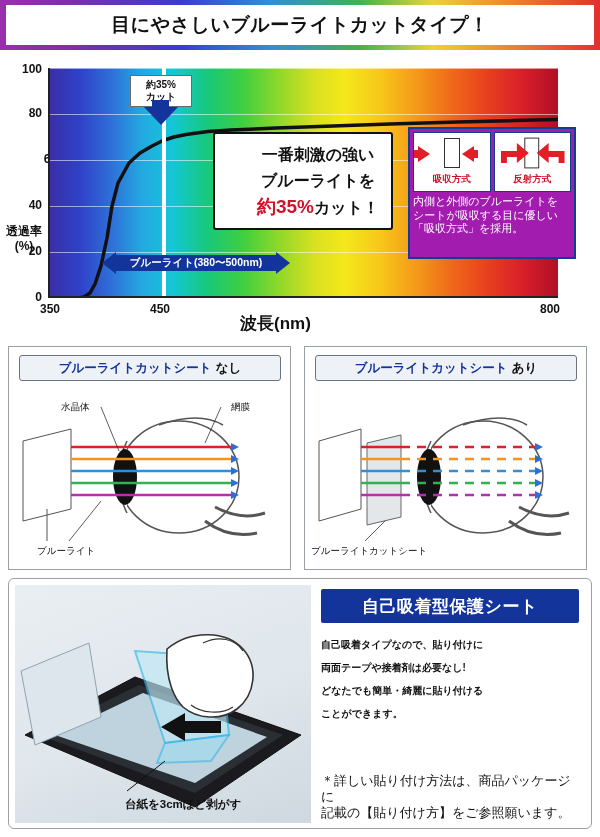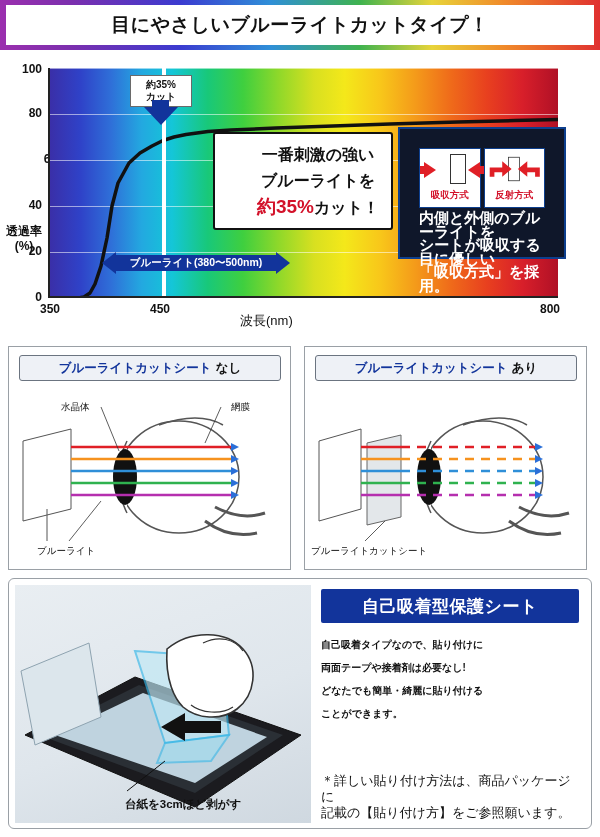--- a/index.html
+++ b/index.html
@@ -56,21 +56,21 @@
 
   .ylabel {
     position: absolute; left: 4px; top: 130px; width: 40px;
     text-align: center; font-size: 12px; font-weight: bold; color: #111; line-height: 15px; margin-top: 44px;
   }
   .ytick {
     position: absolute; width: 40px; text-align: right; font-size: 12px; color: #111; font-weight: bold;
   }
   .xtick { position: absolute; font-size: 12px; color: #111; font-weight: bold; }
   .xlabel {
-    position: absolute; left: 240px; top: 262px; font-size: 13px; font-weight: normal; color: #111;
+    position: absolute; left: 240px; top: 262px; font-size: 17px; font-weight: bold; color: #111;
   }
 
   
   .cut-box {
     position: absolute; left: 130px; top: 25px; width: 62px; height: 32px;
     background: #ffffff; border: 1px solid #6a6a6a;
     display: flex; flex-direction: column; align-items: center; justify-content: center;
     font-size: 10px; font-weight: bold; color: #111; line-height: 12px; z-index: 6;
   }
   .cut-arrow {
@@ -109,34 +109,34 @@
   .callout {
     position: absolute; left: 213px; top: 82px; width: 180px; height: 98px; z-index: 7;
     background: #fff; border: 2px solid #111; border-radius: 3px;
     display: flex; flex-direction: column; align-items: center; justify-content: center;
     font-size: 16px; font-weight: bold; color: #111; line-height: 26px; padding-left: 30px;
   }
   .callout .accent { color: #d3122a; font-size: 19px; }
 
   
   .info-box {
-    position: absolute; left: 398px; top: 77px; width: 168px; height: 132px; z-index: 7;
-    background: #0f172a; border: 2px solid #0d3f8e; padding: 19px;
+    position: absolute; left: 408px; top: 77px; width: 168px; height: 132px; z-index: 7;
+    background: #a21caf; border: 2px solid #0d3f8e; padding: 3px;
   }
   .info-top { display: flex; gap: 3px; height: 60px; }
   .info-cell {
     flex: 1; background: #fff; border: 1px solid #0d3f8e; position: relative;
     display: flex; flex-direction: column; align-items: center; justify-content: flex-start;
   }
   .info-cell-pic { height: 40px; width: 100%; position: relative; }
   .info-cell-cap {
     font-size: 9.5px; font-weight: bold; color: #d3122a; line-height: 11px;
   }
   .info-text {
-    margin-top: 3px; color: #fff; font-size: 15px; font-weight: bold; line-height: 13.5px;
+    margin-top: 3px; color: #fff; font-size: 11px; font-weight: normal; line-height: 13.5px;
   }
   .sheet-rect { position: absolute; left: 30px; top: 5px; width: 16px; height: 30px; background: #fff; border: 1px solid #333; }
   .arrow-red-right {
     position: absolute; left: 4px; top: 13px; width: 0; height: 0;
     border-top: 8px solid transparent; border-bottom: 8px solid transparent; border-left: 12px solid #e01f26;
   }
   .arrow-red-right-stem { position: absolute; left: 0px; top: 17px; width: 6px; height: 8px; background: #e01f26; }
   .arrow-red-right2 {
     position: absolute; left: 48px; top: 13px; width: 0; height: 0;
     border-top: 8px solid transparent; border-bottom: 8px solid transparent; border-right: 12px solid #e01f26;

